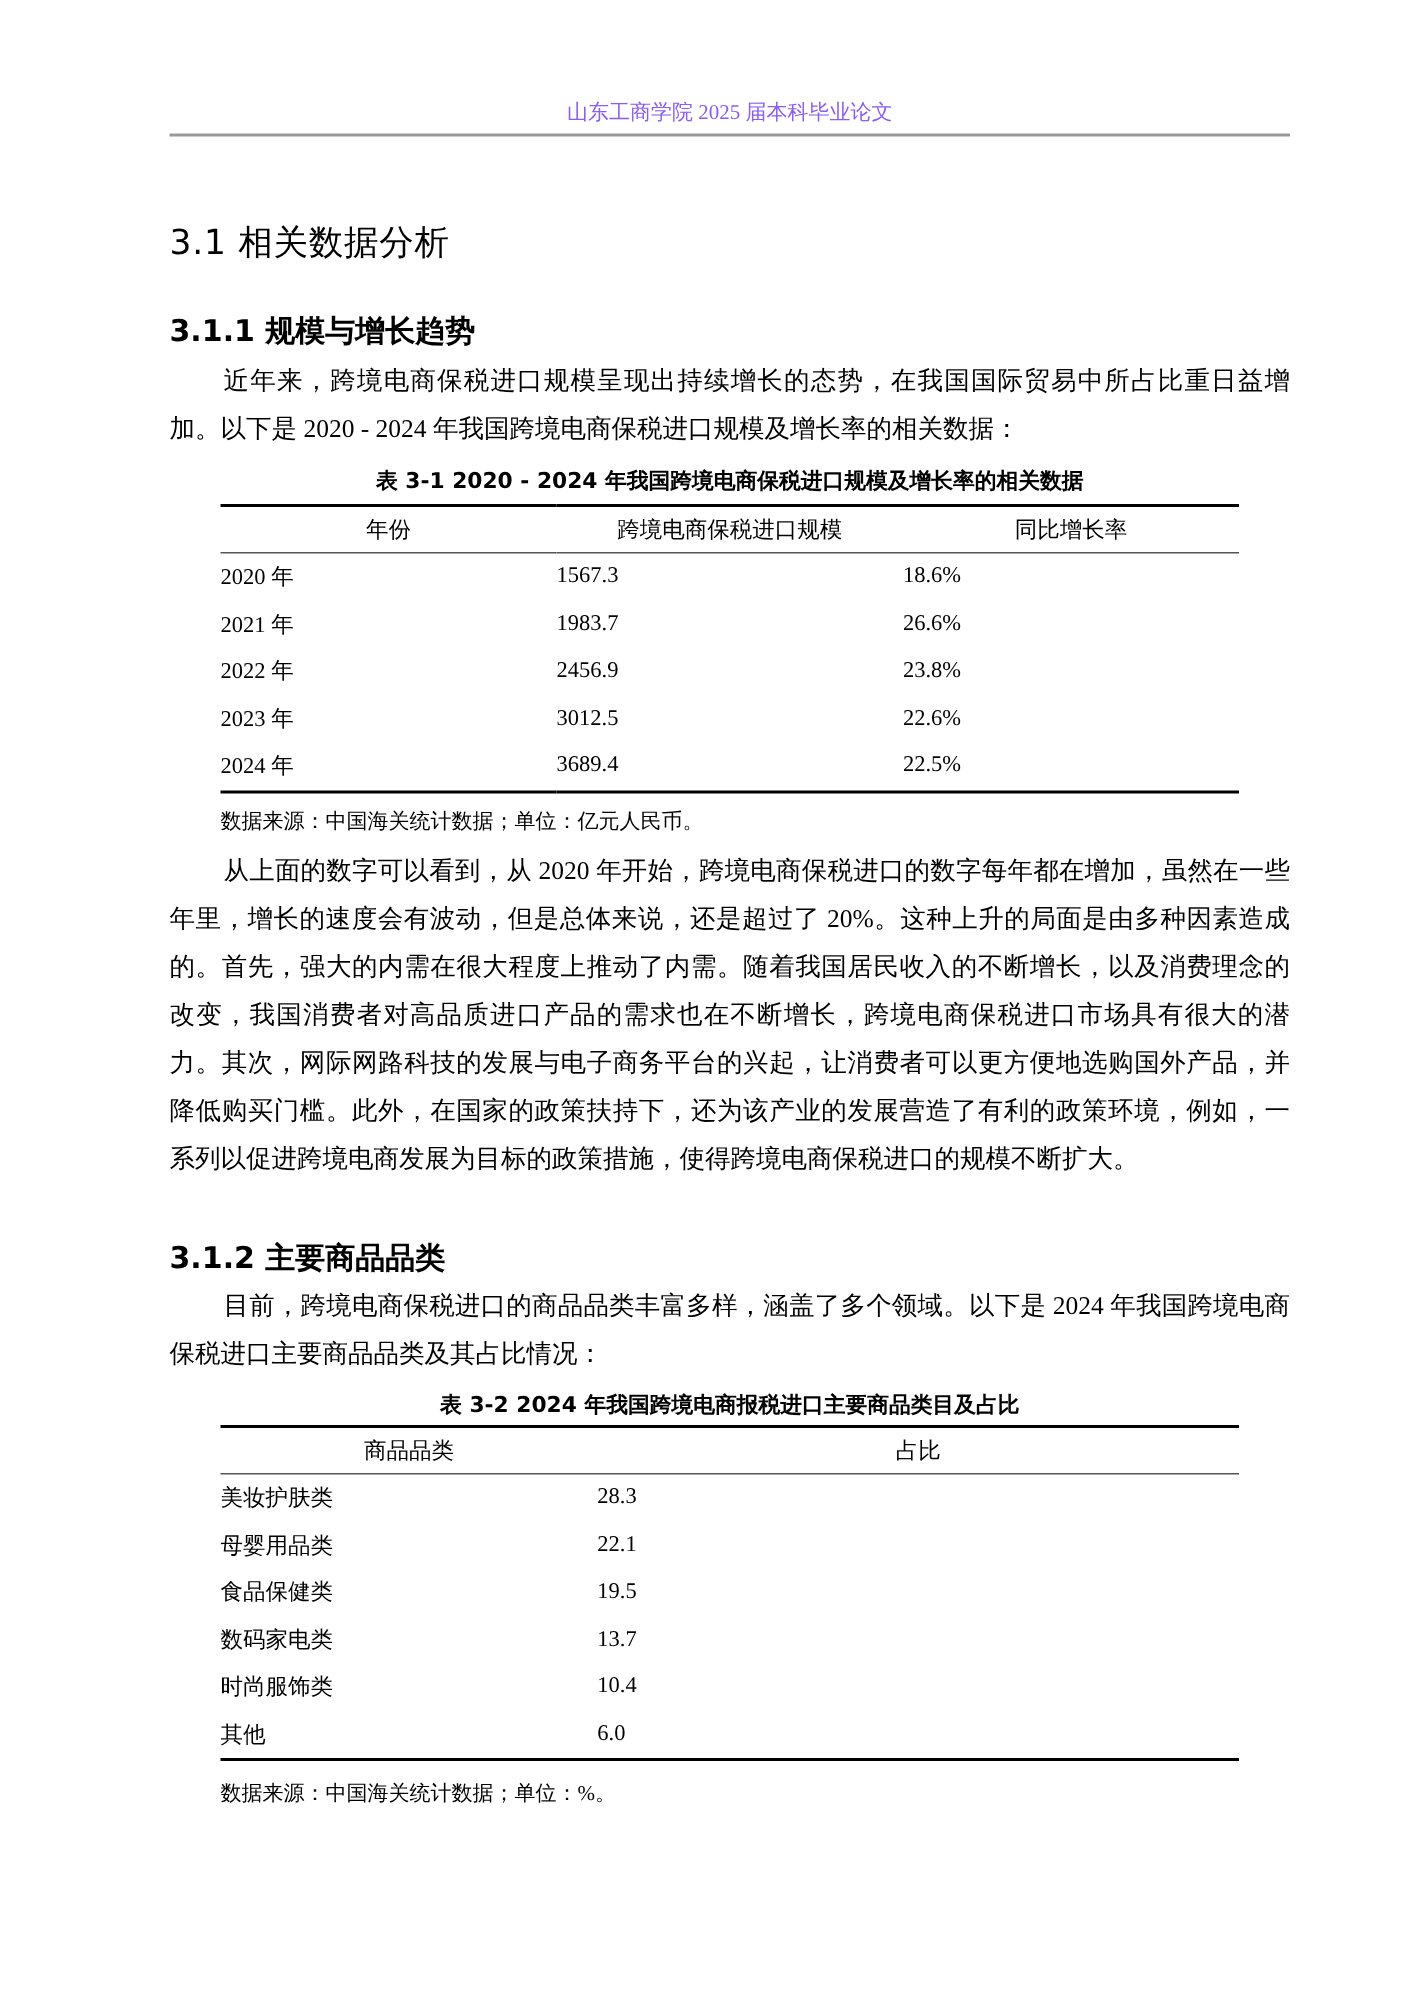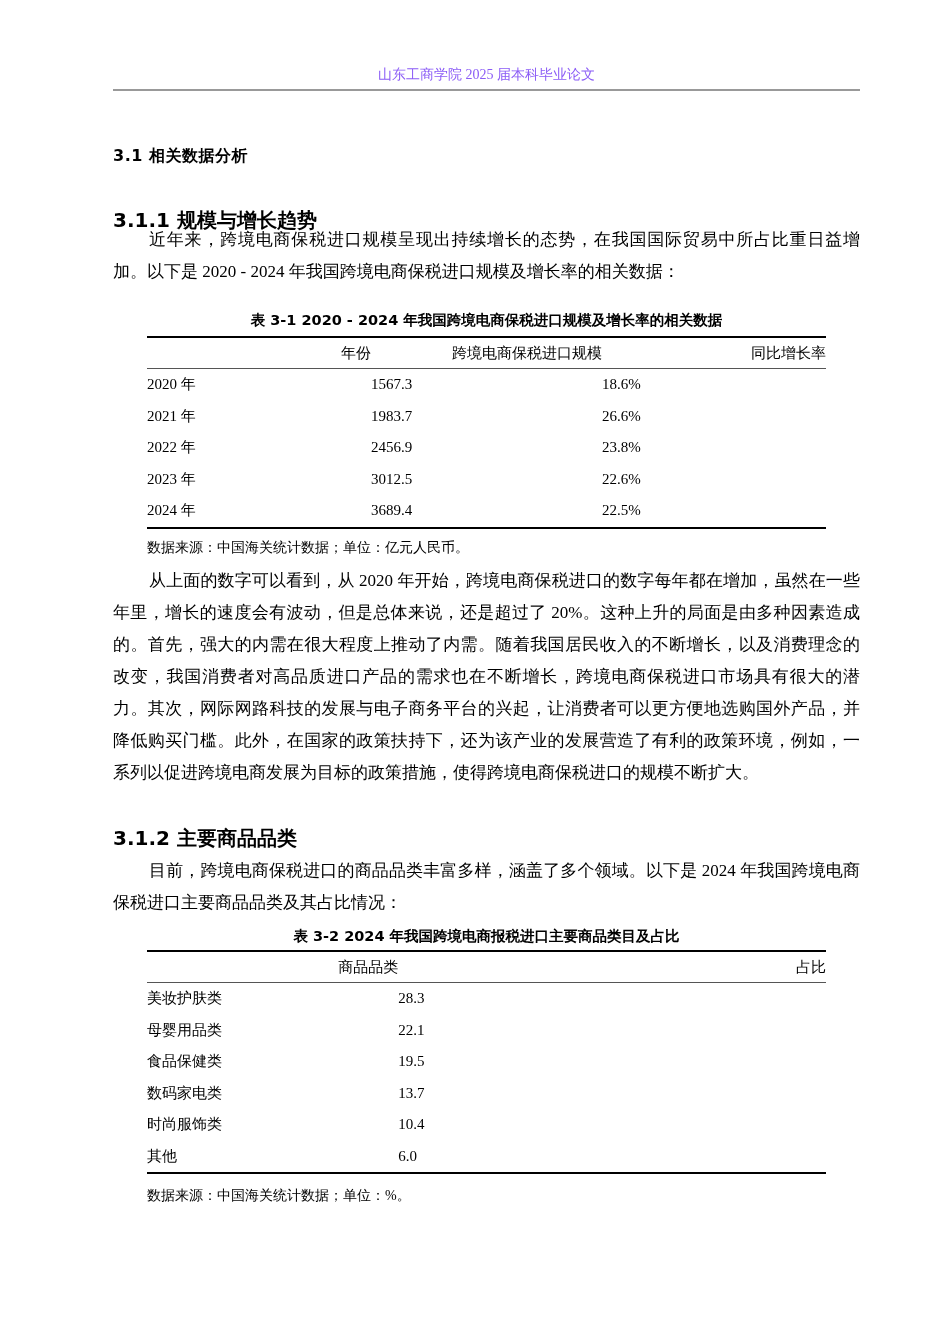--- a/index.html
+++ b/index.html
@@ -10,21 +10,21 @@
     .page-header {
       position: absolute; left: 113px; top: 66px; width: 747px;
       text-align: center; font-size: 14px; color: #8b5cf6;
     }
     .header-rule {
       position: absolute; left: 113px; top: 89px; width: 747px; height: 2px;
       background: #999999;
     }
     .h2 {
       position: absolute; left: 113px; top: 146px;
-      font-size: 16px; font-weight: bold; font-family: "DejaVu Sans", sans-serif;
+      font-size: 23px; font-weight: normal; font-family: "DejaVu Sans", sans-serif;
       letter-spacing: 0.5px;
     }
     .h3 {
       position: absolute; left: 113px;
       font-size: 20px; font-weight: bold; font-family: "DejaVu Sans", sans-serif;
     }
     .para {
       position: absolute; left: 113px; width: 747px;
       font-size: 17px; line-height: 32px; text-align: justify;
       text-indent: 36px;
@@ -33,40 +33,40 @@
       position: absolute; left: 147px; width: 679px; text-align: center;
       font-size: 14.5px; font-weight: bold; font-family: "DejaVu Sans", sans-serif;
     }
     table.three-line {
       position: absolute; left: 147px; width: 679px;
       border-collapse: collapse; font-size: 15px;
       border-top: 2.5px solid #000; border-bottom: 2.5px solid #000;
     }
     table.three-line th {
       font-weight: normal; height: 30px; border-bottom: 1.5px solid #555;
-      text-align: right; vertical-align: middle; padding: 0;
+      text-align: center; vertical-align: middle; padding: 0;
     }
     table.three-line td {
       height: 31.5px; text-align: left; vertical-align: middle; padding: 0;
     }
     .source-note {
       position: absolute; left: 147px; font-size: 14px;
     }
   </style>
 </head>
 <body>
 
 <div class="page-header">山东工商学院 2025 届本科毕业论文</div>
 <div class="header-rule"></div>
 
 <div class="h2">3.1  相关数据分析</div>
 
 <div class="h3" style="top:207px;">3.1.1  规模与增长趋势</div>
 
-<div class="para" style="top:224px;">近年来，跨境电商保税进口规模呈现出持续增长的态势，在我国国际贸易中所占比重日益增加。以下是 2020 - 2024 年我国跨境电商保税进口规模及增长率的相关数据：</div>
+<div class="para" style="top:238px;">近年来，跨境电商保税进口规模呈现出持续增长的态势，在我国国际贸易中所占比重日益增加。以下是 2020 - 2024 年我国跨境电商保税进口规模及增长率的相关数据：</div>
 
 <div class="caption" style="top:311px;">表 3-1 2020 - 2024  年我国跨境电商保税进口规模及增长率的相关数据</div>
 
 <table class="three-line" style="top:336px;">
   <colgroup>
       <col style="width:33%">
       <col style="width:34%">
       <col style="width:33%">
     </colgroup>
   <thead>

